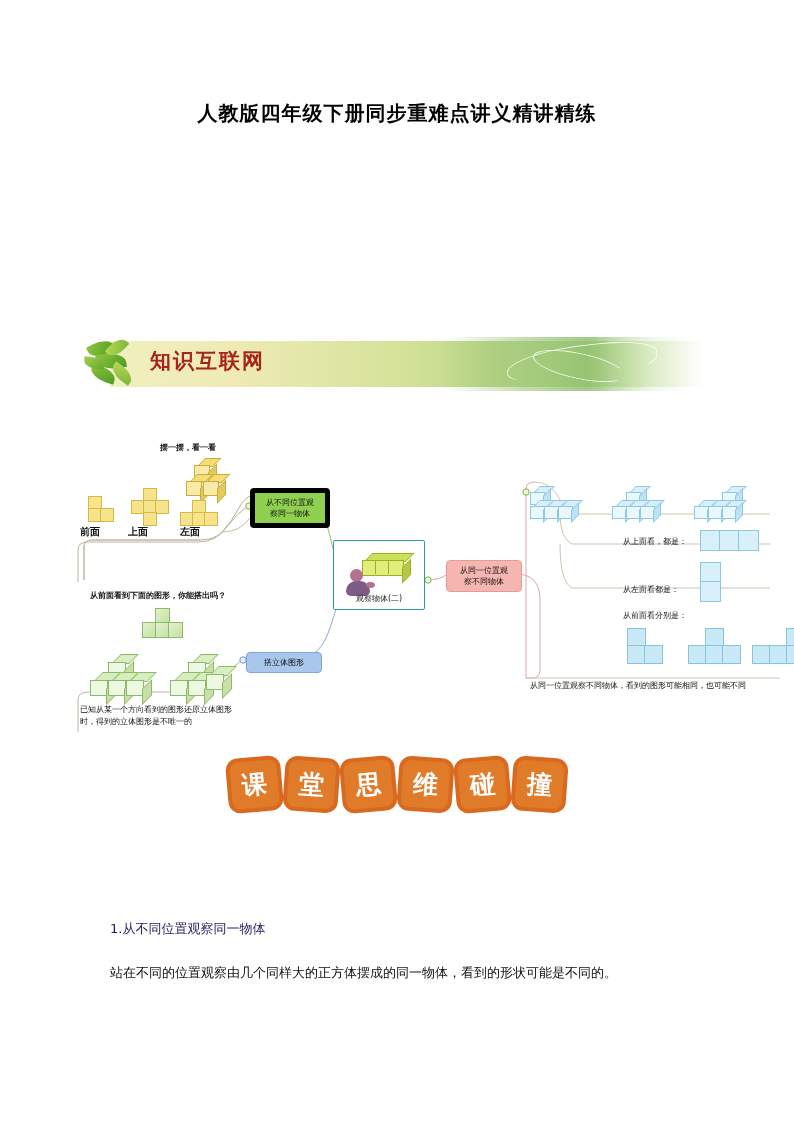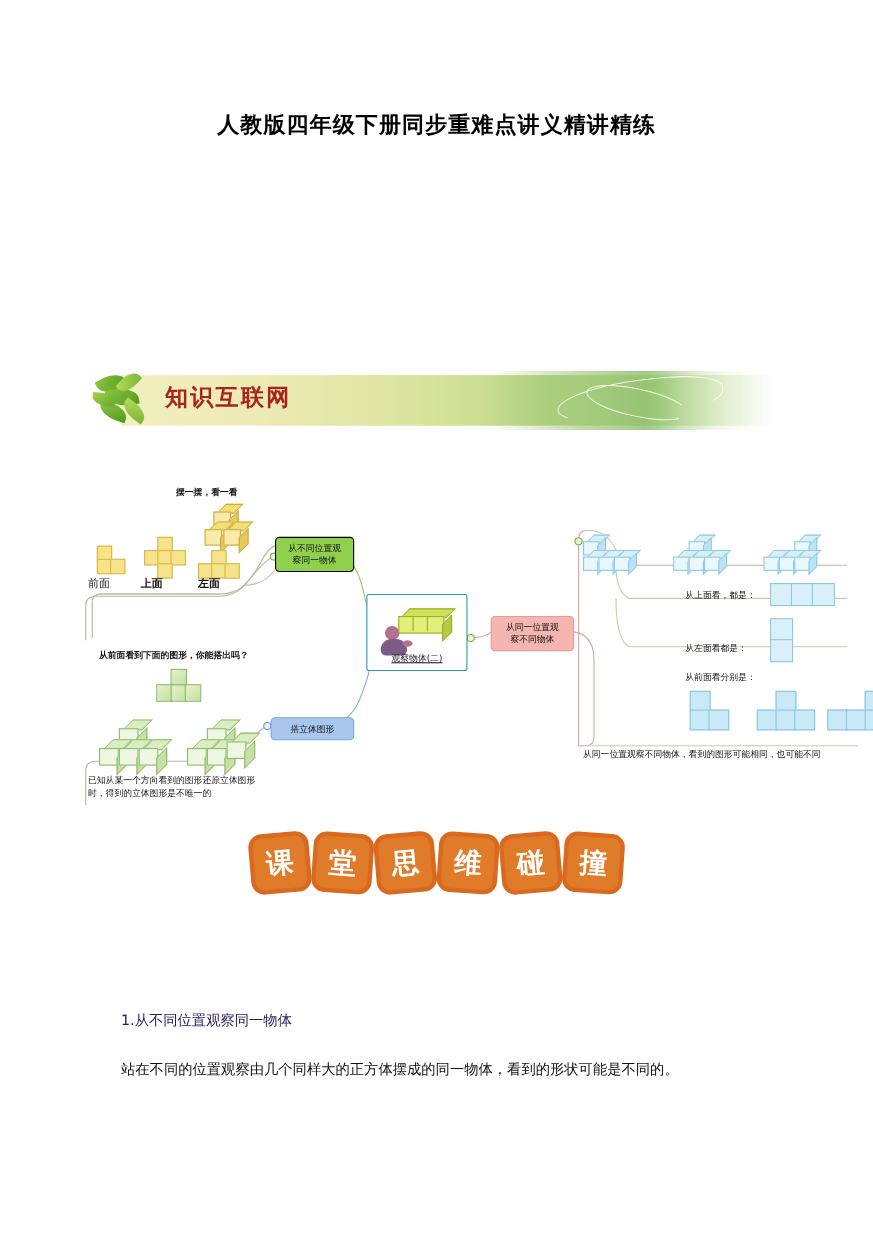--- a/index.html
+++ b/index.html
@@ -98,29 +98,29 @@
   .ob:nth-child(odd){transform:rotate(-5deg);}
   .ob:nth-child(even){transform:rotate(4deg);}
 
   
   .mindmap{position:absolute;left:0;top:432px;width:794px;height:320px;}
   .mm-svg{position:absolute;left:0;top:0;}
   .nbox{
     position:absolute;border-radius:4px;padding:4px 6px;
     font-size:8px;line-height:11px;text-align:center;color:#111;
   }
-  .nbox-green{background:#8fd14f;border:1px solid #000000;}
+  .nbox-green{background:#8fd14f;border:5px solid #000000;}
   .nbox-blue{background:#a9c6ec;border:1px solid #7fa6d8;}
   .nbox-pink{background:#f5b5b0;border:1px solid #e89a94;}
   .cap{position:absolute;font-size:8px;line-height:12px;color:#111;}
   .center-node{
     position:absolute;left:333px;top:108px;width:90px;height:68px;
     border:1.4px solid #2f9aa8;background:#ffffff;border-radius:2px;
   }
-  .center-label{position:absolute;left:0;bottom:5px;width:90px;text-align:center;font-size:8px;color:#222;text-decoration:underline;}
+  .center-label{position:absolute;left:0;bottom:5px;width:90px;text-align:center;font-size:8px;color:#222;}
 
   
   .flat{position:absolute;}
   .cellY{position:absolute;background:#f7e48a;border:1px solid #d4b84a;}
   .cellG{position:absolute;background:linear-gradient(135deg,#e4f2cd,#c3e0a0);border:1px solid #8db96a;}
   .cellB{position:absolute;background:#c9e9f7;border:1px solid #86c5e0;}
   .cellBw{position:absolute;background:#d9f0fa;border:1px solid #8ec9e2;}
 
   .cube{position:absolute;}
   .cube .top{position:absolute;width:14px;height:7px;background:#f3dd74;border:1px solid #c9ad3c;
@@ -237,21 +237,21 @@
       <div class="cellY" style="left:24px;top:12px;width:12px;height:12px;"></div>
       <div class="cellY" style="left:12px;top:24px;width:12px;height:12px;"></div>
     </div>
     <div class="flat" style="left:180px;top:68px;width:38px;height:24px;">
       <div class="cellY" style="left:12px;top:0;width:12px;height:12px;"></div>
       <div class="cellY" style="left:0;top:12px;width:12px;height:12px;"></div>
       <div class="cellY" style="left:12px;top:12px;width:12px;height:12px;"></div>
       <div class="cellY" style="left:24px;top:12px;width:12px;height:12px;"></div>
     </div>
 
-    <div class="cap" style="left:80px;top:94px;font-weight:normal;font-size:10px;">前面</div>
+    <div class="cap" style="left:80px;top:94px;font-weight:bold;font-size:10px;">前面</div>
     <div class="cap" style="left:128px;top:94px;font-weight:bold;font-size:10px;">上面</div>
     <div class="cap" style="left:180px;top:94px;font-weight:bold;font-size:10px;">左面</div>
 
 
     <div class="nbox nbox-green" style="left:250px;top:56px;width:58px;white-space:pre-line;">从不同位置观
 察同一物体</div>
 
     <div class="cap" style="left:90px;top:158px;width:200px;font-weight:bold;">从前面看到下面的图形，你能搭出吗？</div>
 
     <div class="flat" style="left:142px;top:176px;width:40px;height:40px;">

